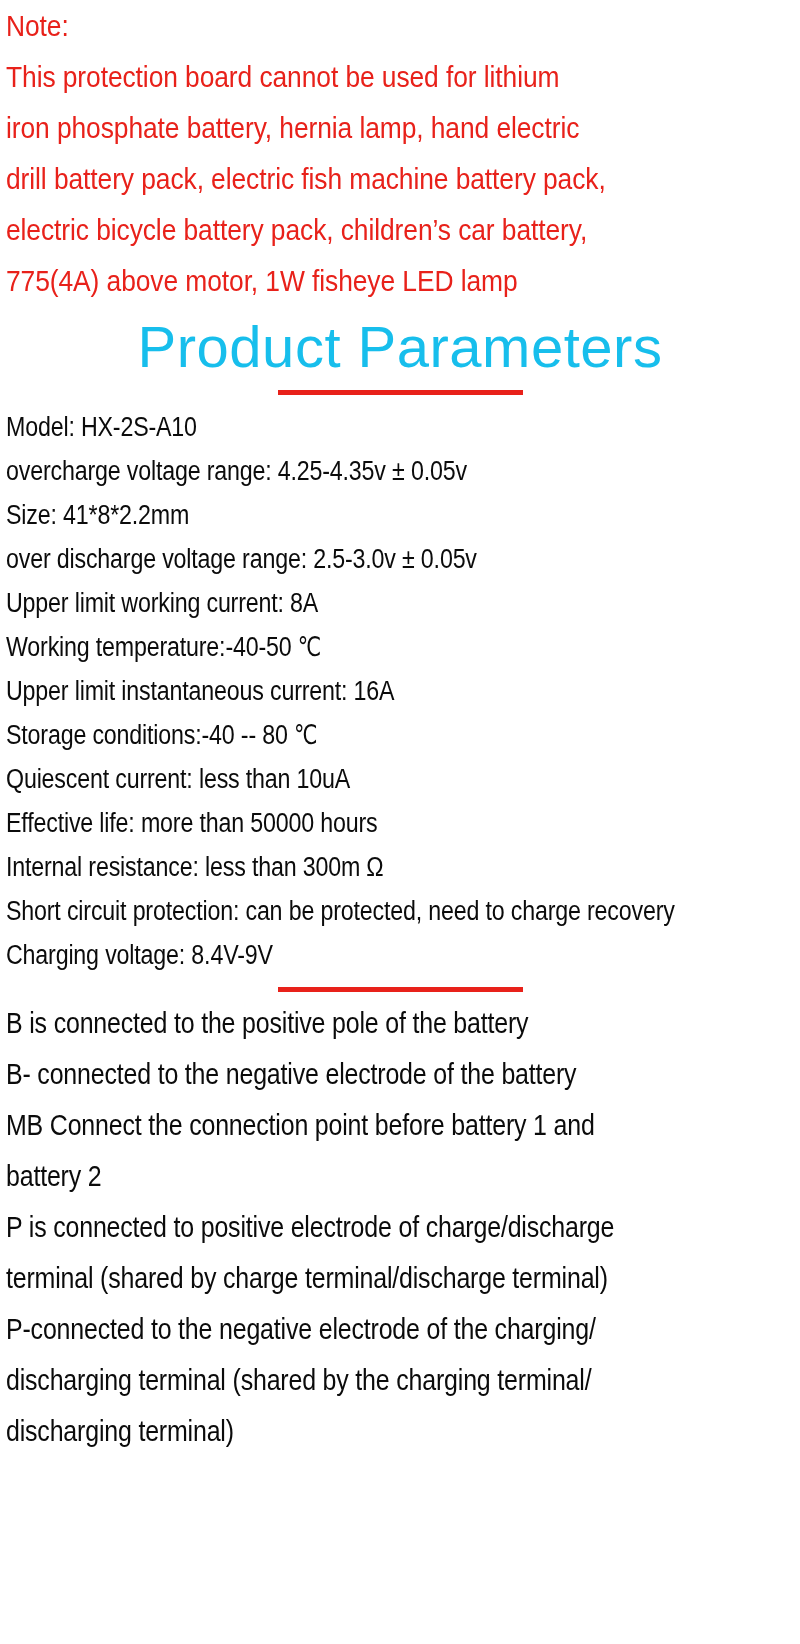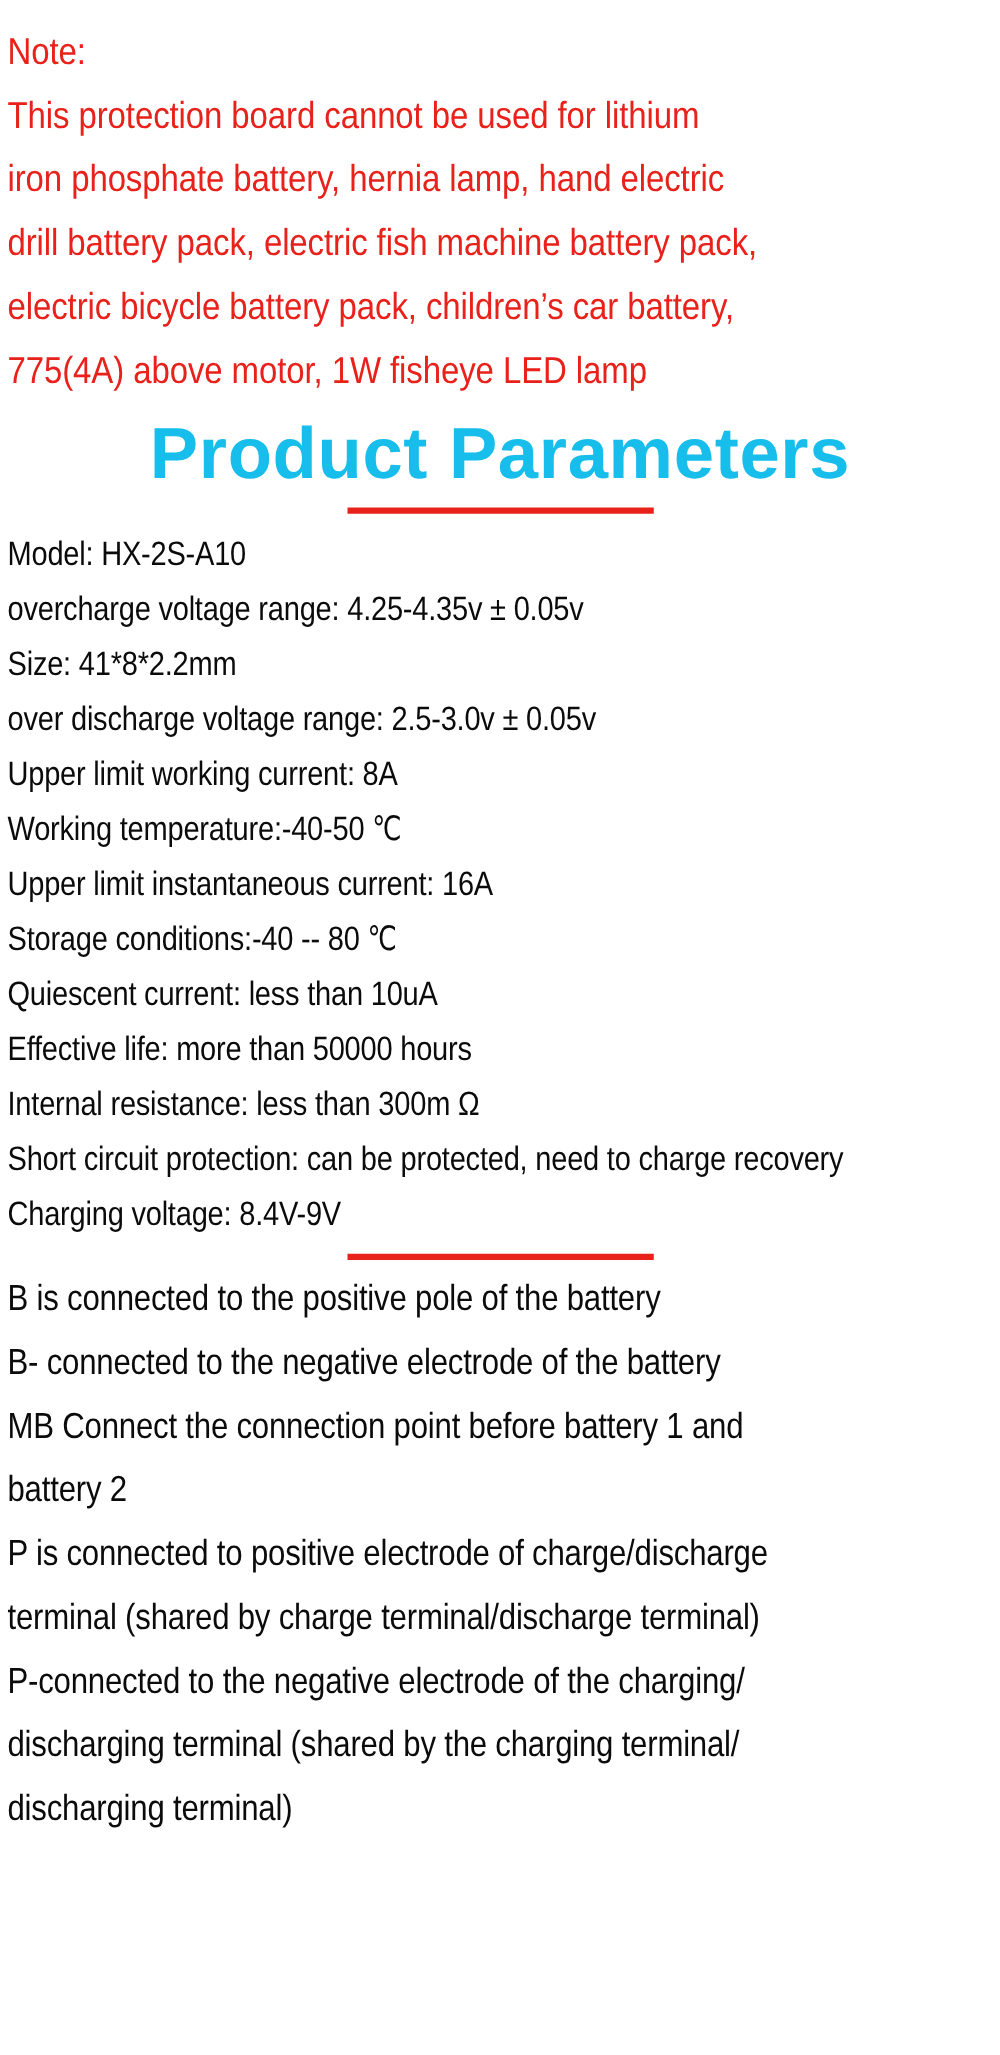--- a/index.html
+++ b/index.html
@@ -10,41 +10,41 @@
   body {
     width: 800px;
     height: 1644px;
     position: relative;
     font-family: "Liberation Sans", "DejaVu Sans", sans-serif;
     overflow: hidden;
   }
 
   
   .note-block {
-    padding: 16px 6px 0 6px;
+    padding: 0 6px 0 6px;
   }
   .note-line {
     color: #e8211a;
     font-size: 30px;
     line-height: 51px;
     font-family: "Liberation Sans", "DejaVu Sans", sans-serif;
     font-stretch: condensed;
     transform: scaleX(0.88);
     transform-origin: left center;
     white-space: nowrap;
     letter-spacing: -0.1px;
   }
 
   
   .section-heading {
     text-align: center;
     color: #17beec;
     font-size: 58px;
     line-height: 66px;
-    font-weight: 700;
+    font-weight: 400;
     font-stretch: condensed;
     letter-spacing: 0.5px;
     white-space: nowrap;
   }
   .heading-wrap {
     margin-top: 8px;
   }
   .heading-underline {
     width: 245px;
     height: 5px;

